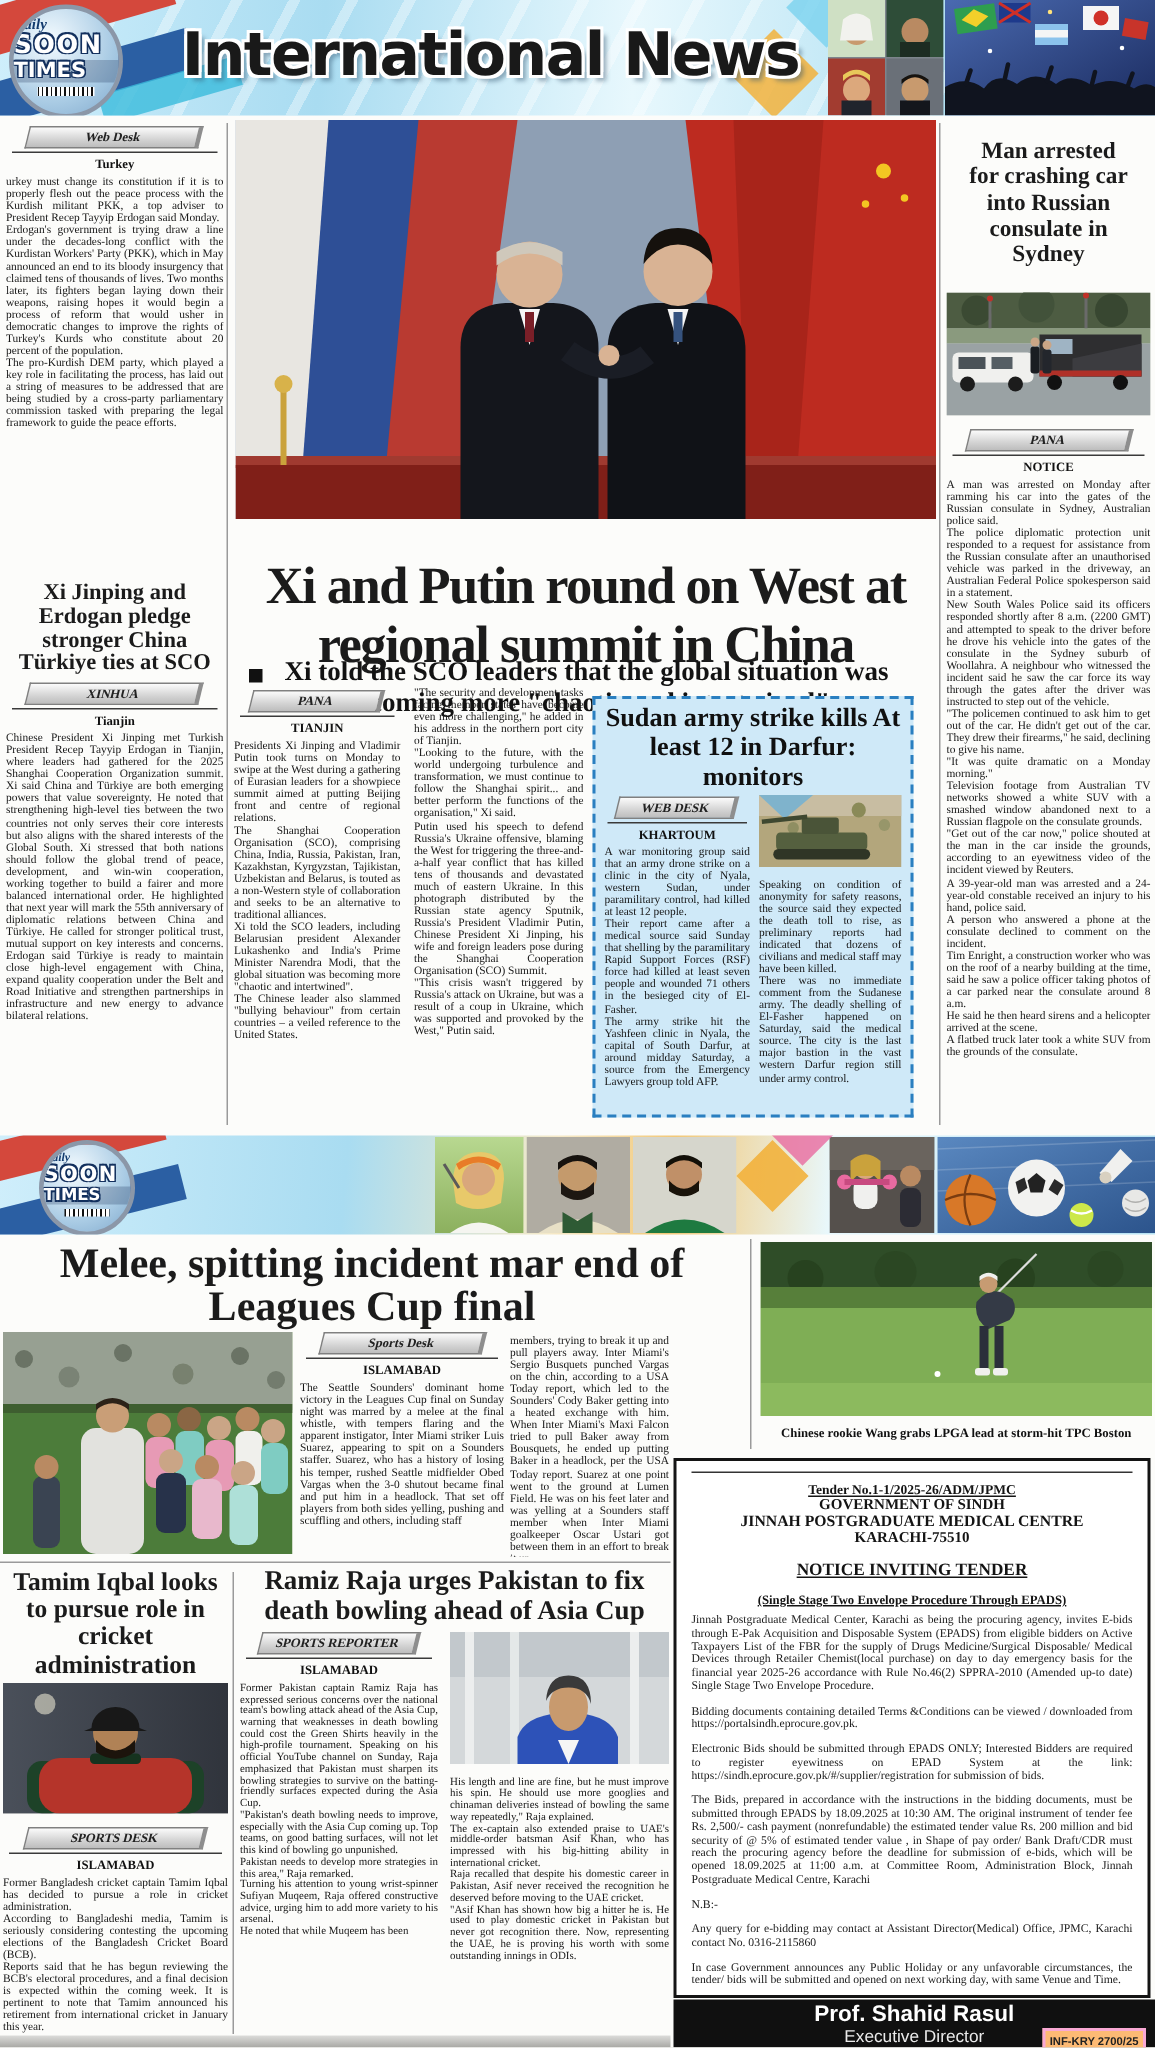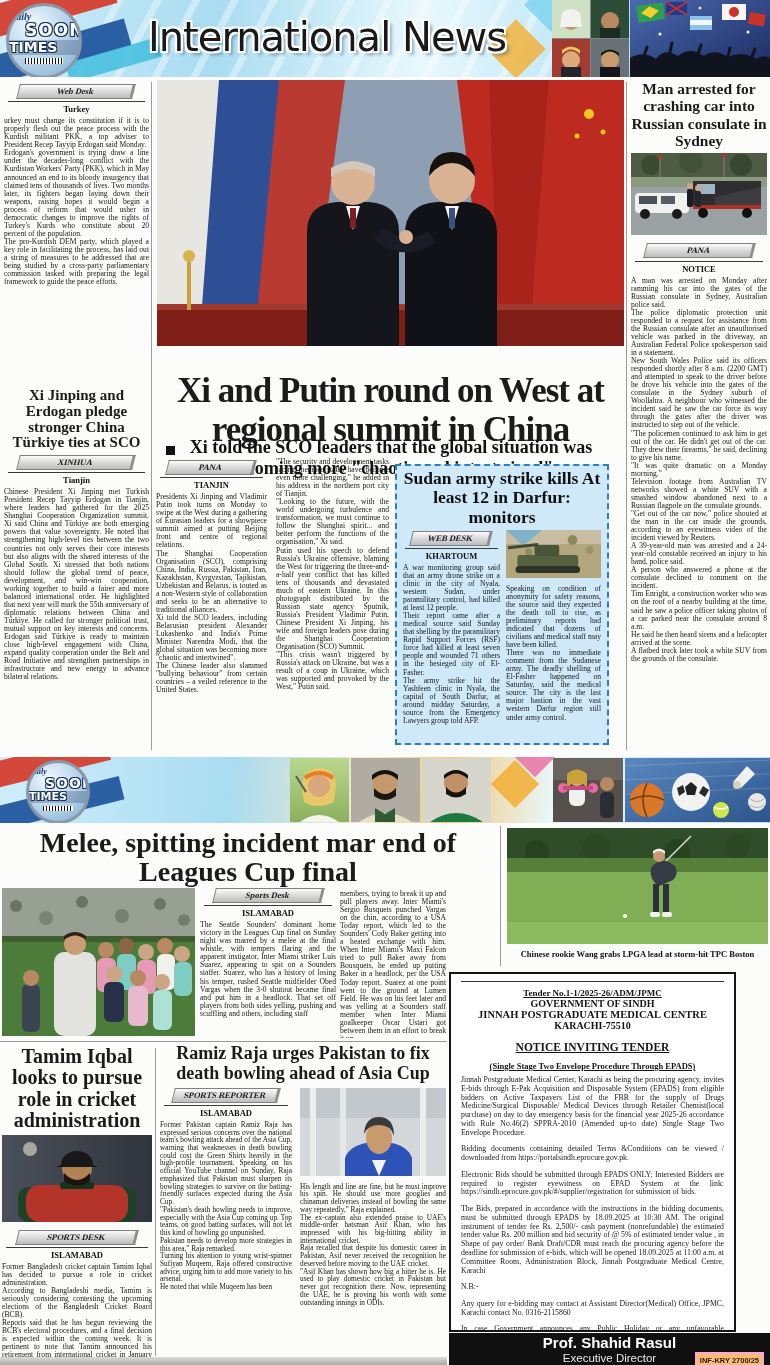--- a/index.html
+++ b/index.html
@@ -14,27 +14,27 @@
   .d-red{left:-34px;top:-8px;width:150px;height:32px;background:#d4483c;transform:rotate(-16deg);}
   .d-blue{left:-44px;top:42px;width:175px;height:28px;background:#2b5fa3;transform:rotate(-16deg);}
   .d-teal{left:66px;top:50px;width:95px;height:20px;background:#39bcdc;transform:rotate(-16deg);opacity:.8;}
   .d-orange{left:495px;top:28px;width:42px;height:42px;background:#f2b13c;transform:rotate(45deg);opacity:.85;}
   .d-cyan{left:532px;top:-14px;width:38px;height:38px;background:#7fd4ee;transform:rotate(45deg);opacity:.85;}
   .logo{position:absolute;left:6px;top:3px;width:70px;height:70px;border-radius:50%;z-index:3;
     background:radial-gradient(circle at 35% 30%,#f4fbff,#a9cbe4 62%,#7fa8cc);
     border:3px solid #8b97a8;text-align:left;overflow:hidden;}
   .logo-daily{font:italic bold 10px "Liberation Serif",serif;color:#123a6e;margin-top:5px;}
   .logo-soon{font:bold 17px/1.05 "DejaVu Sans",sans-serif;color:#fff;letter-spacing:1px;
-    text-shadow:-1px -1px 0 #13305e,1px -1px 0 #13305e,-1px 1px 0 #13305e,1px 1px 0 #13305e;padding-left:16px;}
+    text-shadow:-1px -1px 0 #13305e,1px -1px 0 #13305e,-1px 1px 0 #13305e,1px 1px 0 #13305e;}
   .logo-times{font:bold 14px/1.1 "DejaVu Sans",sans-serif;color:#fff;background:rgba(20,40,80,.25);
     text-shadow:-1px -1px 0 #13305e,1px -1px 0 #13305e,-1px 1px 0 #13305e,1px 1px 0 #13305e;}
   .logo-bar{width:38px;height:6px;margin:3px auto 0;
     background:repeating-linear-gradient(90deg,#111 0 1px,#fff 1px 3px);}
   .big-title{position:absolute;z-index:2;text-align:center;color:#191919;
-    font-family:"DejaVu Sans",sans-serif;font-weight:normal;letter-spacing:-1px;
+    font-family:"DejaVu Sans",sans-serif;font-weight:bold;letter-spacing:-1px;
     text-shadow:-2px -2px 0 #fff,2px -2px 0 #fff,-2px 2px 0 #fff,2px 2px 0 #fff,4px 4px 3px rgba(50,85,110,.45);}
   .m-title{left:112px;top:17px;width:430px;font-size:40px;line-height:1;}
   .m-photo{position:absolute;top:0;z-index:2;}
   
   .hl{font-weight:bold;text-align:center;color:#1b1b1b;}
   .bwrap{border-bottom:1.5px solid #3a3a3a;padding-bottom:2px;margin:4px 4px 0;}
   .bbar{display:block;width:82%;margin:0 auto;color:#222;text-align:center;
     background:linear-gradient(180deg,#fbfbfb,#d4d4d4 60%,#bdbdbd);
     border:1px solid #808080;border-right:3px solid #8e8e8e;
     font:bold 8.5px/1.55 "Liberation Serif",serif;transform:skewX(-14deg);}
@@ -48,21 +48,21 @@
   .main-hl{left:157px;top:349px;width:467px;font-size:35px;line-height:1.1;letter-spacing:-1px;}
   .subhead{left:172px;top:437px;width:438px;font:bold 18px/1.18 "Liberation Serif",serif;
     text-align:center;color:#121212;}
   .bullet{position:absolute;left:-6px;top:9px;width:9px;height:9px;background:#111;}
   
   .sudan{left:395px;top:464px;width:214px;height:281px;background:#cfe9f8;
     border:2.5px dashed #2a7fc0;padding:3px 6px;box-sizing:border-box;}
   .sudan-title{font:bold 17.5px/1.1 "Liberation Serif",serif;text-align:center;color:#101010;}
   .sudan-cols{display:flex;gap:6px;margin-top:3px;}
   
-  .tender{left:449px;top:972px;width:287px;height:360px;background:#fff;border:2.5px solid #141414;
+  .tender{left:449px;top:972px;width:318px;height:360px;background:#fff;border:2.5px solid #141414;
     padding:5px 10px;box-sizing:border-box;overflow:hidden;}
   .t-top{border-top:1.2px solid #333;margin:2px 0 6px;}
   .t-c{text-align:center;font-weight:bold;color:#141414;}
   .t-u{text-decoration:underline;}
   .t-p{font-size:7.8px;line-height:1.13;text-align:justify;margin-top:5px;color:#1a1a1a;}
   
   .fbar{left:449px;top:1333px;width:321px;height:32px;background:#101010;}
   .f-name{color:#fff;font:bold 15px/1.2 "Liberation Sans",sans-serif;text-align:center;margin-top:1px;}
   .f-title{color:#eaeaea;font:11.5px "Liberation Sans",sans-serif;text-align:center;}
   .f-ref{position:absolute;right:6px;top:19px;background:#fdba74;border:2px solid #f9a8d4;
@@ -230,21 +230,21 @@
           <rect x="2" y="13" width="32" height="3" fill="#3f4830" transform="rotate(-6 34 16)"></rect>
           <rect x="10" y="36" width="68" height="7" rx="3.5" fill="#2f3526"></rect>
         </svg>
         <div class="bt" style="height:162px">Speaking on condition of anonymity for safety reasons, the source said they expected the death toll to rise, as preliminary reports had indicated that dozens of civilians and medical staff may have been killed.
 There was no immediate comment from the Sudanese army. The deadly shelling of El-Fasher happened on Saturday, said the medical source. The city is the last major bastion in the vast western Darfur region still under army control.</div>
       </div>
     </div>
   </section>
 
   <section class="abs" style="left:631px;top:80px;width:136px;height:672px">
-    <h1 class="hl" style="font-size:15.5px;line-height:1.12;margin:0">Man arrested for crashing car into Russian consulate in Sydney</h1>
+    <h1 class="hl" style="font-size:15.5px;line-height:1.12;margin:12px">Man arrested for crashing car into Russian consulate in Sydney</h1>
     <svg style="width:136px;height:82px;margin-top:4px" viewBox="0 0 136 82" preserveAspectRatio="none">
       <rect width="136" height="82" fill="#c8d0c8"></rect>
       <rect width="136" height="24" fill="#4d5c42"></rect>
       <circle cx="20" cy="12" r="10" fill="#3b4a33"></circle>
         <circle cx="60" cy="8" r="12" fill="#42523a"></circle>
         <circle cx="110" cy="12" r="11" fill="#384731"></circle>
       <rect x="28" y="4" width="2" height="20" fill="#6a6a6a"></rect>
         <circle cx="29" cy="4" r="2" fill="#c03028"></circle>
       <rect x="92" y="2" width="2" height="22" fill="#6a6a6a"></rect>
         <circle cx="93" cy="2" r="2" fill="#c03028"></circle>
@@ -433,21 +433,21 @@
         <rect x="155" y="84" width="10" height="5" rx="2" fill="#f0f0ee"></rect>
       <circle cx="118" cy="88" r="2" fill="#fff"></circle>
     </svg>
     <div class="caption">Chinese rookie Wang grabs LPGA lead at storm-hit TPC Boston</div>
   </section>
 
   <div class="hdiv" style="left:0;top:1041px;width:447px"></div>
   <div class="vdiv" style="left:155px;top:1048px;height:308px"></div>
 
   <section class="abs" style="left:2px;top:1046px;width:150px;height:312px">
-    <h1 class="hl" style="font-size:20px;line-height:1.07;margin:0">Tamim Iqbal looks to pursue role in cricket administration</h1>
+    <h1 class="hl" style="font-size:17px;line-height:1.07;margin:0">Tamim Iqbal looks to pursue role in cricket administration</h1>
     <svg style="width:150px;height:87px;margin-top:3px" viewBox="0 0 150 87" preserveAspectRatio="none">
       <rect width="150" height="87" fill="#41464e"></rect>
       <rect width="150" height="87" fill="url(#gtm)"></rect>
       <defs>
           <linearGradient id="gtm" x1="0" y1="0" x2="1" y2="0">
             <stop offset="0" stop-color="#4a505a"></stop>
             <stop offset="1" stop-color="#30343c"></stop>
           </linearGradient>
         </defs>
       <circle cx="28" cy="14" r="7" fill="#e8e4d0" opacity=".6"></circle>

